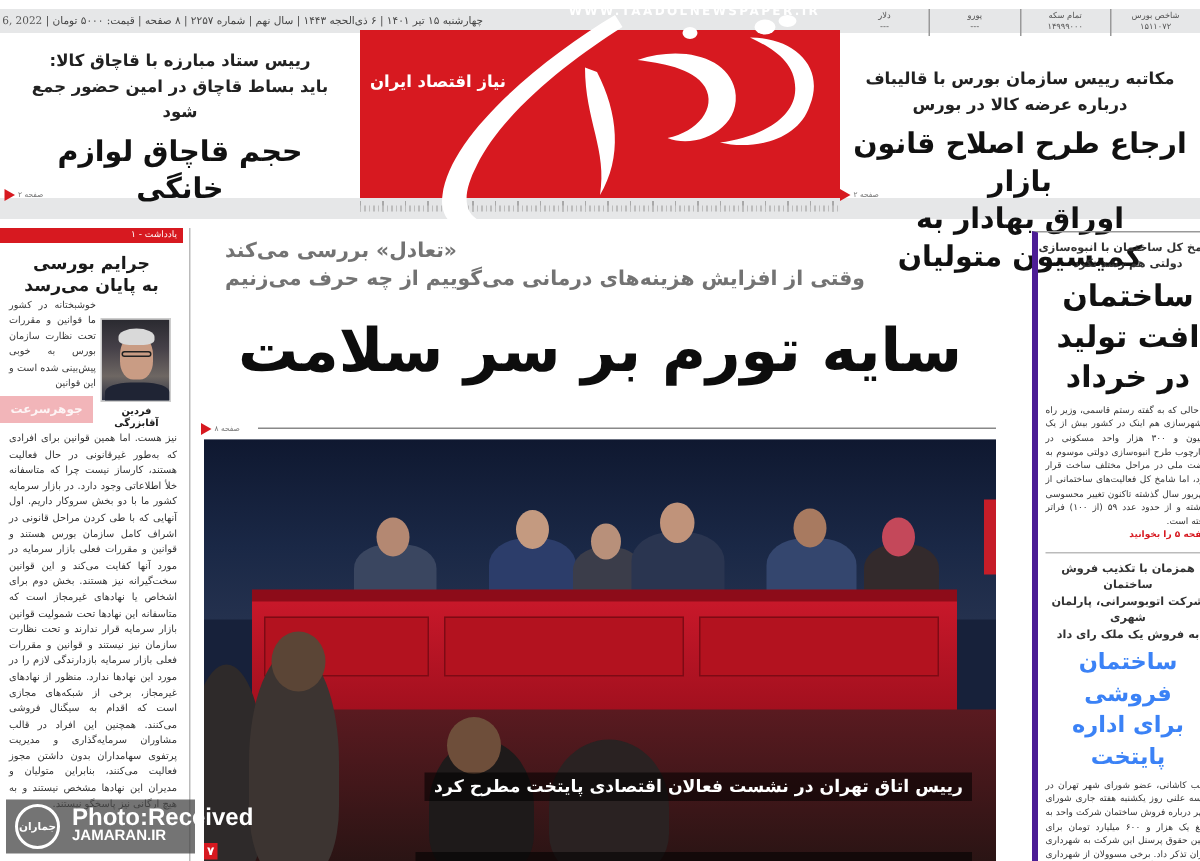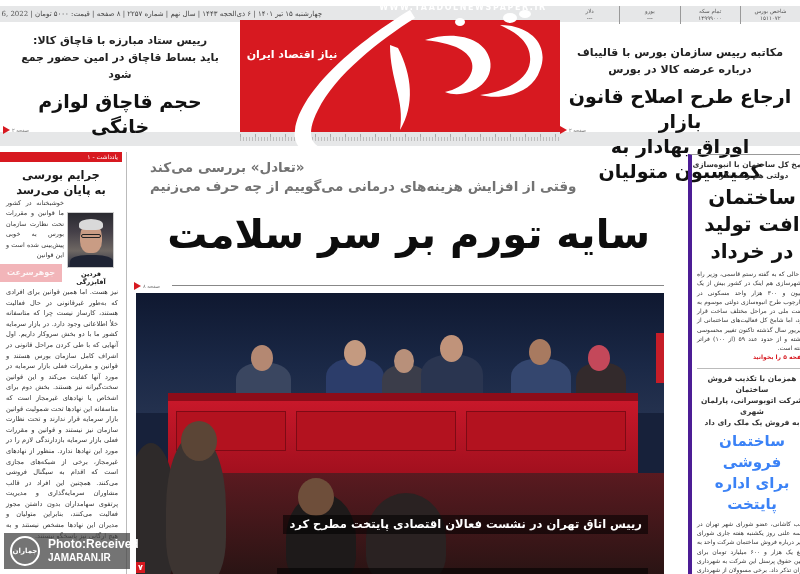--- a/index.html
+++ b/index.html
@@ -40,21 +40,21 @@
   .portrait .hair { position: absolute; left: 11px; top: 6px; width: 24px; height: 11px; border-radius: 50% 50% 30% 30%; background: #d9d9d9; }
   .portrait .glasses { position: absolute; left: 13px; top: 21px; width: 20px; height: 4px; border: 1px solid #222; border-radius: 2px; }
   .portrait .suit { position: absolute; left: 2px; top: 42px; width: 43px; height: 16px; border-radius: 40% 40% 0 0; background: #1f2434; }
   .author { position: absolute; left: 66px; top: 118px; width: 50px; text-align: center; font-size: 6.5px; font-weight: bold; direction: rtl; }
   .stamp { position: absolute; left: 0; top: 112px; width: 62px; height: 18px; background: rgba(232,120,128,0.55); color: rgba(255,255,255,0.85); font-size: 8px; font-weight: bold; line-height: 18px; text-align: center; direction: rtl; }
   .left-lower-body { position: absolute; left: 6px; top: 135px; width: 112px; }
   .vline-left { position: absolute; left: 126px; top: 152px; width: 1px; height: 422px; background: #bbb; }
 
   
   .center-kicker { position: absolute; left: 150px; top: 158px; width: 500px; direction: rtl; text-align: left; font-size: 13.5px; font-weight: bold; line-height: 19px; color: #737373; }
-  .center-headline { position: absolute; left: 150px; top: 204px; width: 500px; direction: rtl; font-size: 40px; font-weight: bold; line-height: 60px; color: #0d0d0d; letter-spacing: -1px; }
+  .center-headline { position: absolute; left: 150px; top: 204px; width: 500px; direction: rtl; text-align: center; font-size: 40px; font-weight: bold; line-height: 60px; color: #0d0d0d; letter-spacing: -1px; }
   .center-rule { position: absolute; left: 172px; top: 285px; width: 492px; height: 1px; background: #888; }
 
   .photo { position: absolute; left: 136px; top: 293px; width: 528px; height: 281px; overflow: hidden; background: #17213a; }
   .photo .wall { position: absolute; left: 0; top: 0; width: 100%; height: 120px; background: linear-gradient(180deg,#0f1830,#1a2846 60%,#24314e); }
   .photo .desk { position: absolute; left: 32px; top: 108px; width: 470px; height: 80px; background: linear-gradient(180deg,#c8182a,#9e0f1d); }
   .photo .desk-top { position: absolute; left: 32px; top: 100px; width: 470px; height: 10px; background: #8d0c19; }
   .photo .panel { position: absolute; top: 118px; height: 40px; background: #b3121f; border: 1px solid #7e0a15; }
   .photo .person { position: absolute; border-radius: 40% 40% 10% 10%; }
   .photo .head { position: absolute; border-radius: 50%; }
   .photo .aud { position: absolute; border-radius: 50% 50% 30% 30%; }
@@ -69,21 +69,21 @@
   .r-kicker { direction: rtl; text-align: center; font-size: 7.5px; font-weight: bold; line-height: 11px; color: #333; margin-top: 4px; }
   .r-head { direction: rtl; text-align: center; font-size: 20px; font-weight: bold; line-height: 27px; color: #111; margin-top: 3px; }
   .r-body { direction: rtl; text-align: justify; font-size: 6px; line-height: 9.3px; color: #333; padding: 0 5px; margin-top: 4px; }
   .r-more { direction: rtl; font-size: 6px; color: #d71920; font-weight: bold; padding: 0 5px; }
   .r-sep { height: 1px; background: #bbb; margin: 8px 5px 4px; }
   .r-head2 { direction: rtl; text-align: center; font-size: 15px; font-weight: bold; line-height: 21px; color: #3b82f6; margin-top: 3px; }
 
   
   .watermark { position: absolute; left: 4px; top: 533px; width: 126px; height: 36px; background: rgba(70,70,70,0.75); color: #fff; }
   .watermark .circle { position: absolute; left: 6px; top: 3px; width: 30px; height: 30px; border-radius: 50%; border: 2px solid #fff; font-size: 7px; text-align: center; line-height: 26px; font-weight: bold; }
-  .watermark .wm1 { position: absolute; left: 44px; top: 4px; font-size: 12px; font-weight: bold; font-family: "Liberation Sans", sans-serif; }
+  .watermark .wm1 { position: absolute; left: 44px; top: 4px; font-size: 16px; font-weight: bold; font-family: "Liberation Sans", sans-serif; }
   .watermark .wm2 { position: absolute; left: 44px; top: 19px; font-size: 10px; font-weight: bold; font-family: "Liberation Sans", sans-serif; }
 </style>
 </head>
 <body>
 
 <div class="topbar">
   <div class="topbar-left">
     <span>چهارشنبه ۱۵ تیر ۱۴۰۱ | ۶ ذی‌الحجه ۱۴۴۳ | سال نهم | شماره ۲۲۵۷ | ۸ صفحه | قیمت: ۵۰۰۰ تومان |</span>
     <span class="en">Vol.9 | No.2257 | Wed, July 6, 2022</span>
   </div>

